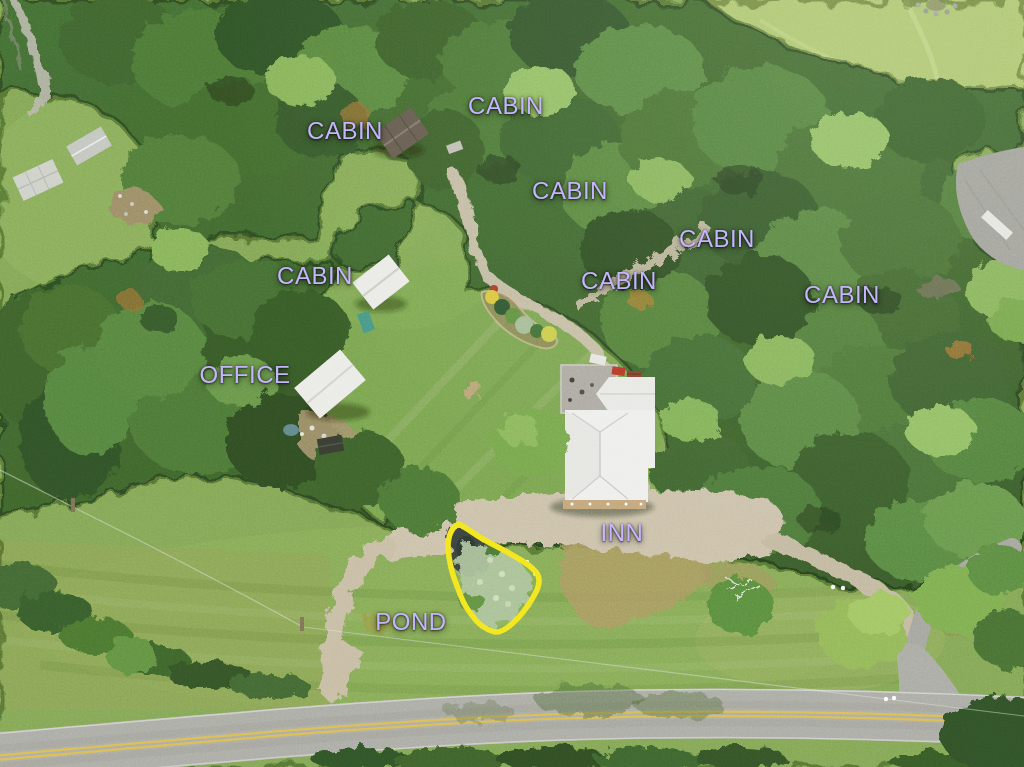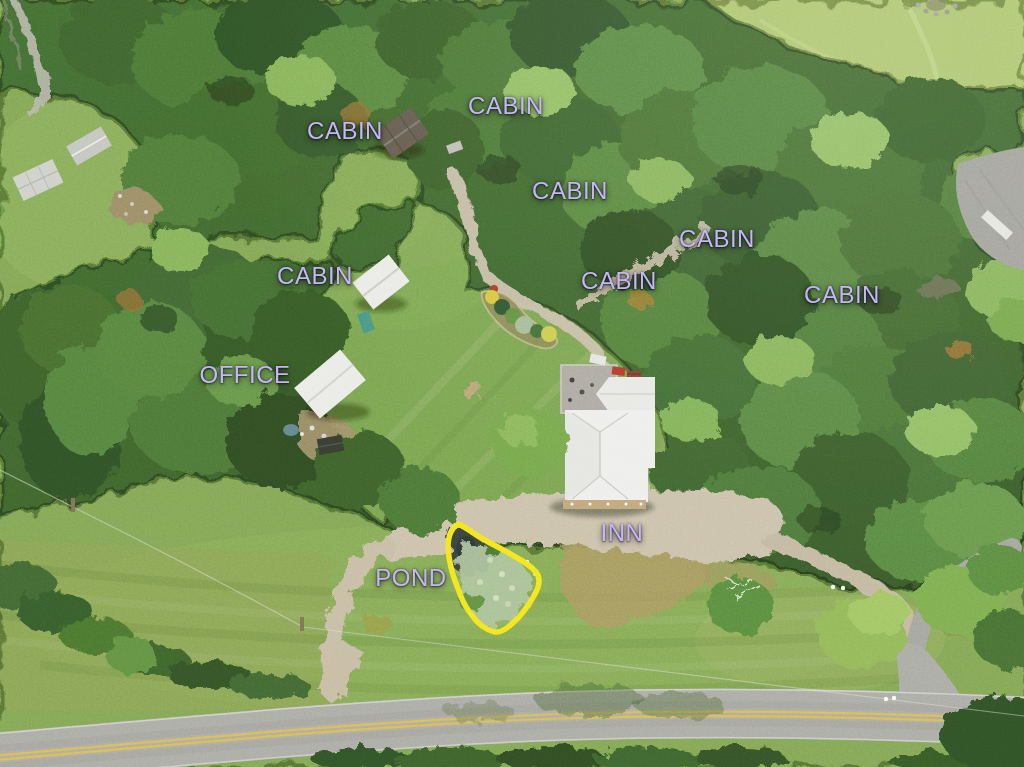--- a/index.html
+++ b/index.html
@@ -377,15 +377,15 @@
 <div class="labels">
   <div class="map-label" style="left:345px;top:131px">CABIN</div>
   <div class="map-label" style="left:506px;top:106px">CABIN</div>
   <div class="map-label" style="left:570px;top:191px">CABIN</div>
   <div class="map-label" style="left:717px;top:239px">CABIN</div>
   <div class="map-label" style="left:619px;top:281px">CABIN</div>
   <div class="map-label" style="left:842px;top:295px">CABIN</div>
   <div class="map-label" style="left:315px;top:276px">CABIN</div>
   <div class="map-label" style="left:245px;top:375px">OFFICE</div>
   <div class="map-label" style="left:622px;top:533px">INN</div>
-  <div class="map-label" style="left:411px;top:578px">POND</div>
+  <div class="map-label" style="left:411px;top:622px">POND</div>
 </div>
 </div>
 
 </body></html>

